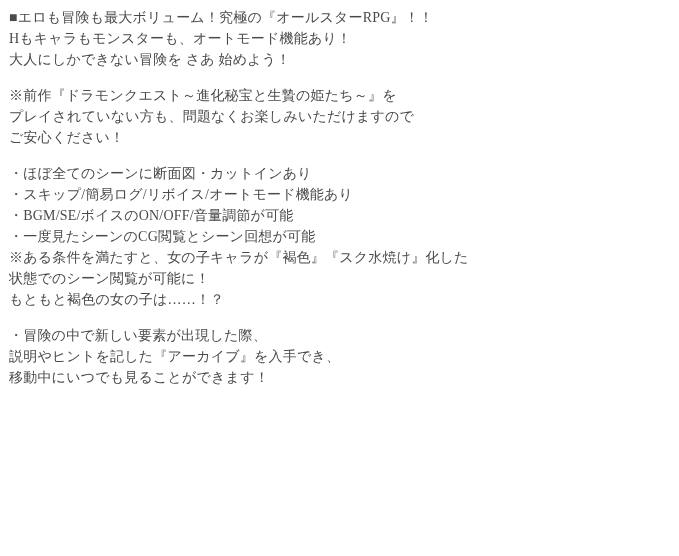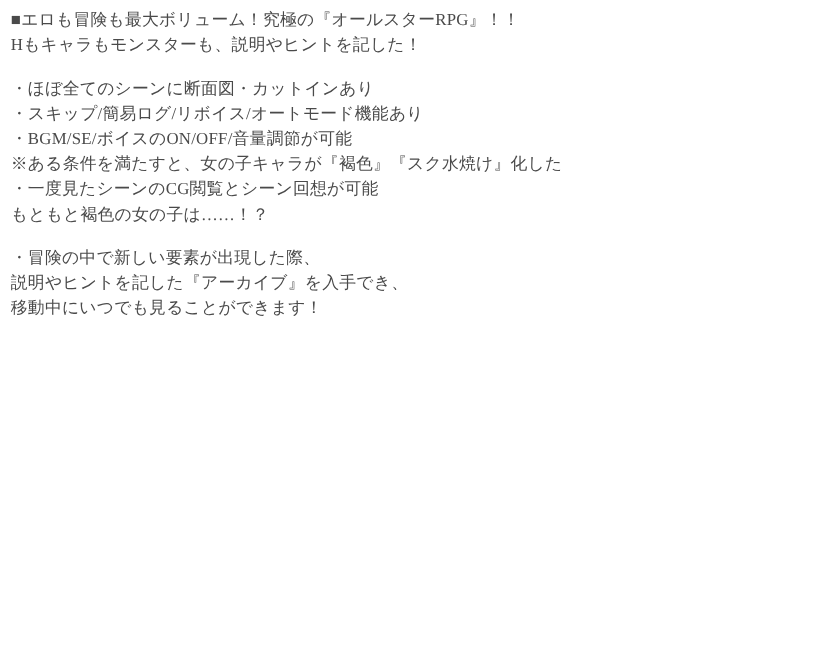--- a/index.html
+++ b/index.html
@@ -29,31 +29,38 @@
     font-family: Liberation Serif, serif;
   }
 </style>
 </head>
 <body style="background: rgb(255, 255, 255);">
 
 <div class="description" style="color: rgb(74, 74, 74);">
 
   <div class="paragraph">
     <div class="line">■エロも冒険も最大ボリューム！究極の『オールスターRPG』！！</div>
-    <div class="line">Hもキャラもモンスターも、説明やヒントを記した！</div>
+    <div class="line">Hもキャラもモンスターも、オートモード機能あり！</div>
+    <div class="line">大人にしかできない冒険を さあ 始めよう！</div>
   </div>
 
+  <div class="paragraph">
+    <div class="line">※前作『ドラモンクエスト～進化秘宝と生贄の姫たち～』を</div>
+    <div class="line">プレイされていない方も、問題なくお楽しみいただけますので</div>
+    <div class="line">ご安心ください！</div>
+  </div>
 
 
   <div class="paragraph">
     <div class="line">・ほぼ全てのシーンに断面図・カットインあり</div>
     <div class="line">・スキップ/簡易ログ/リボイス/オートモード機能あり</div>
     <div class="line">・BGM/SE/ボイスのON/OFF/音量調節が可能</div>
+    <div class="line">・一度見たシーンのCG閲覧とシーン回想が可能</div>
     <div class="line">※ある条件を満たすと、女の子キャラが『褐色』『スク水焼け』化した</div>
-    <div class="line">・一度見たシーンのCG閲覧とシーン回想が可能</div>
+    <div class="line">状態でのシーン閲覧が可能に！</div>
     <div class="line">もともと褐色の女の子は……！？</div>
   </div>
 
 
   <div class="paragraph">
     <div class="line">・冒険の中で新しい要素が出現した際、</div>
     <div class="line">説明やヒントを記した『アーカイブ』を入手でき、</div>
     <div class="line">移動中にいつでも見ることができます！</div>
   </div>
 

